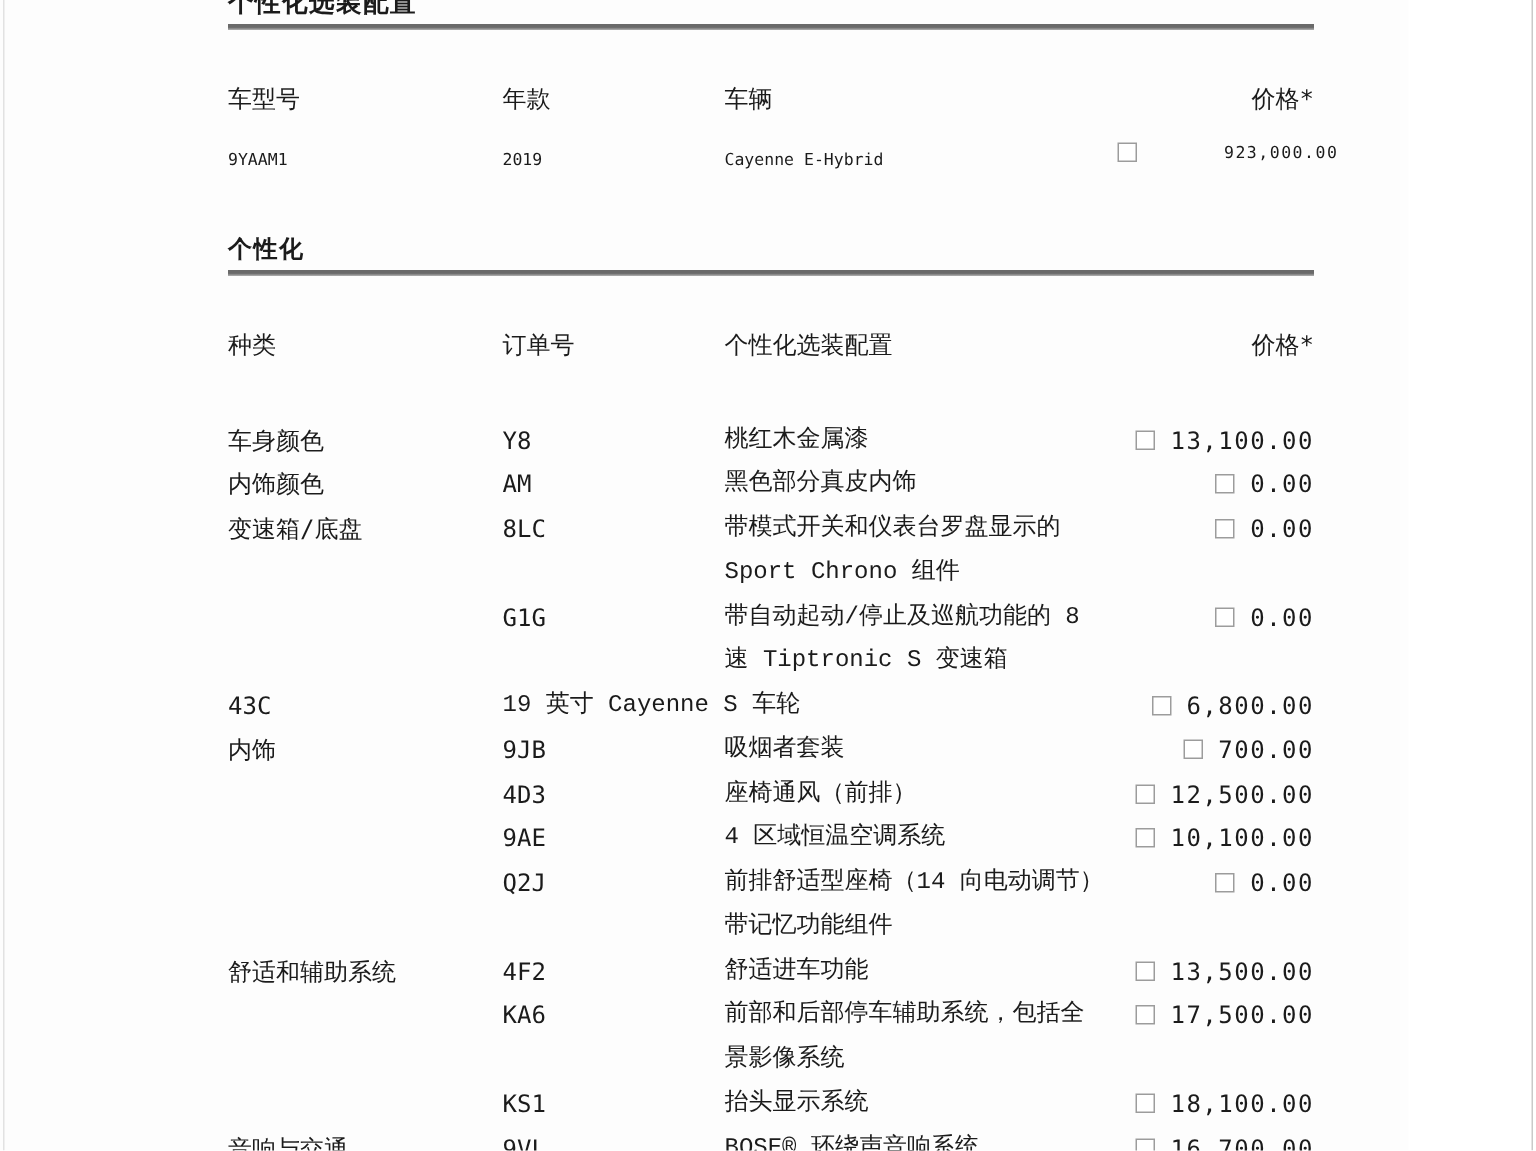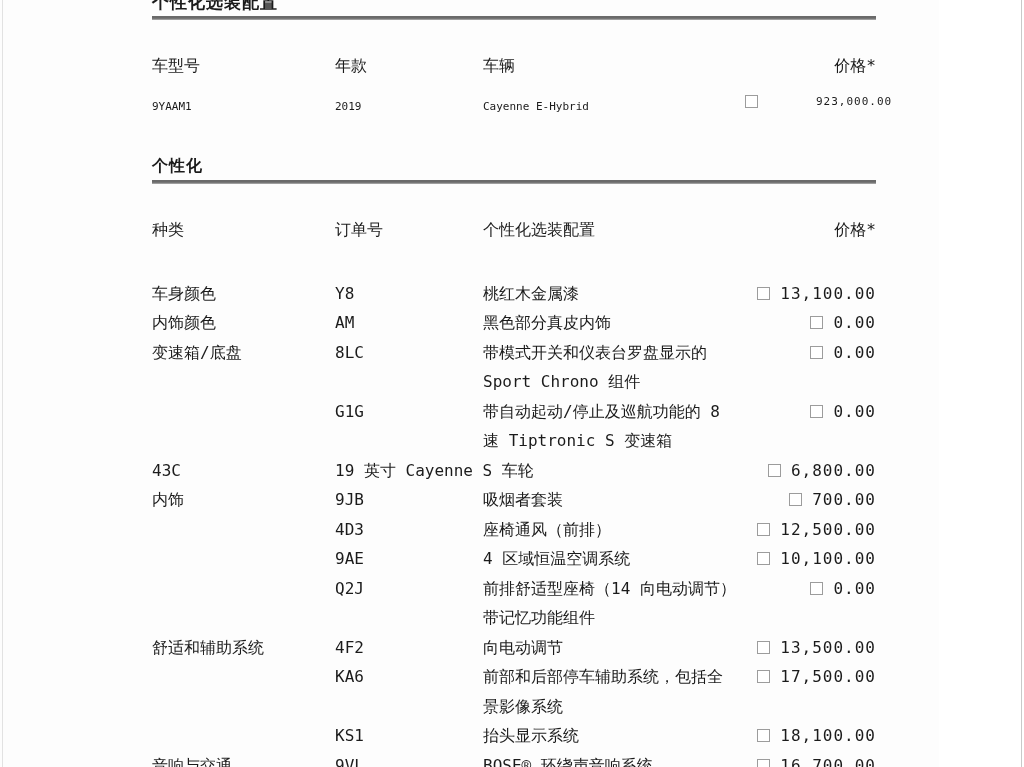--- a/index.html
+++ b/index.html
@@ -43,21 +43,21 @@
     grid-template-columns: 183px 148px 262px 1fr;
     align-items: start;
   }
   .vehicle-header { margin-top: 31px; font-weight: normal; font-size: 16px; line-height: 20px; }
   .vehicle-row    { margin-top: 11px; font-size: 11px; line-height: 20px; }
   .section-title  { margin-top: 35px; font-weight: bold; font-size: 16px; line-height: 20px; letter-spacing: 1px; }
   .options-header { margin-top: 31px; font-weight: normal; font-size: 16px; line-height: 20px; }
   .options-body   { margin-top: 34px; }
   .option-row     { font-size: 16px; }
   .cell        { line-height: 29.5px; white-space: nowrap; }
-  .desc-line   { line-height: 29.5px; white-space: nowrap; }
+  .desc-line   { line-height: 29.5px; white-space: nowrap; font-family: Liberation Mono, monospace; }
   .head-right  { justify-self: end; }
   .price-cell  {
     grid-column: 4;
     justify-self: end;
     display: flex; align-items: center;
     height: 29.5px;
   }
   .price-cell.hdr { height: 20px; gap: 48px; }
   .checkbox {
     width: 13px; height: 13px;
@@ -215,21 +215,21 @@
     <div class="price-cell">
       <span class="checkbox"></span>
       <span class="price-text">0.00</span>
     </div>
   </div>
 
   <div class="option-row grid4">
     <div class="cell cat">舒适和辅助系统</div>
     <div class="cell code">4F2</div>
     <div class="desc">
-            <div class="desc-line">向电动调节</div>
+            <div class="desc-line">舒适进车功能</div>
           </div>
     <div class="price-cell">
       <span class="checkbox"></span>
       <span class="price-text">13,500.00</span>
     </div>
   </div>
 
   <div class="option-row grid4">
     <div class="cell cat"></div>
     <div class="cell code">KA6</div>

